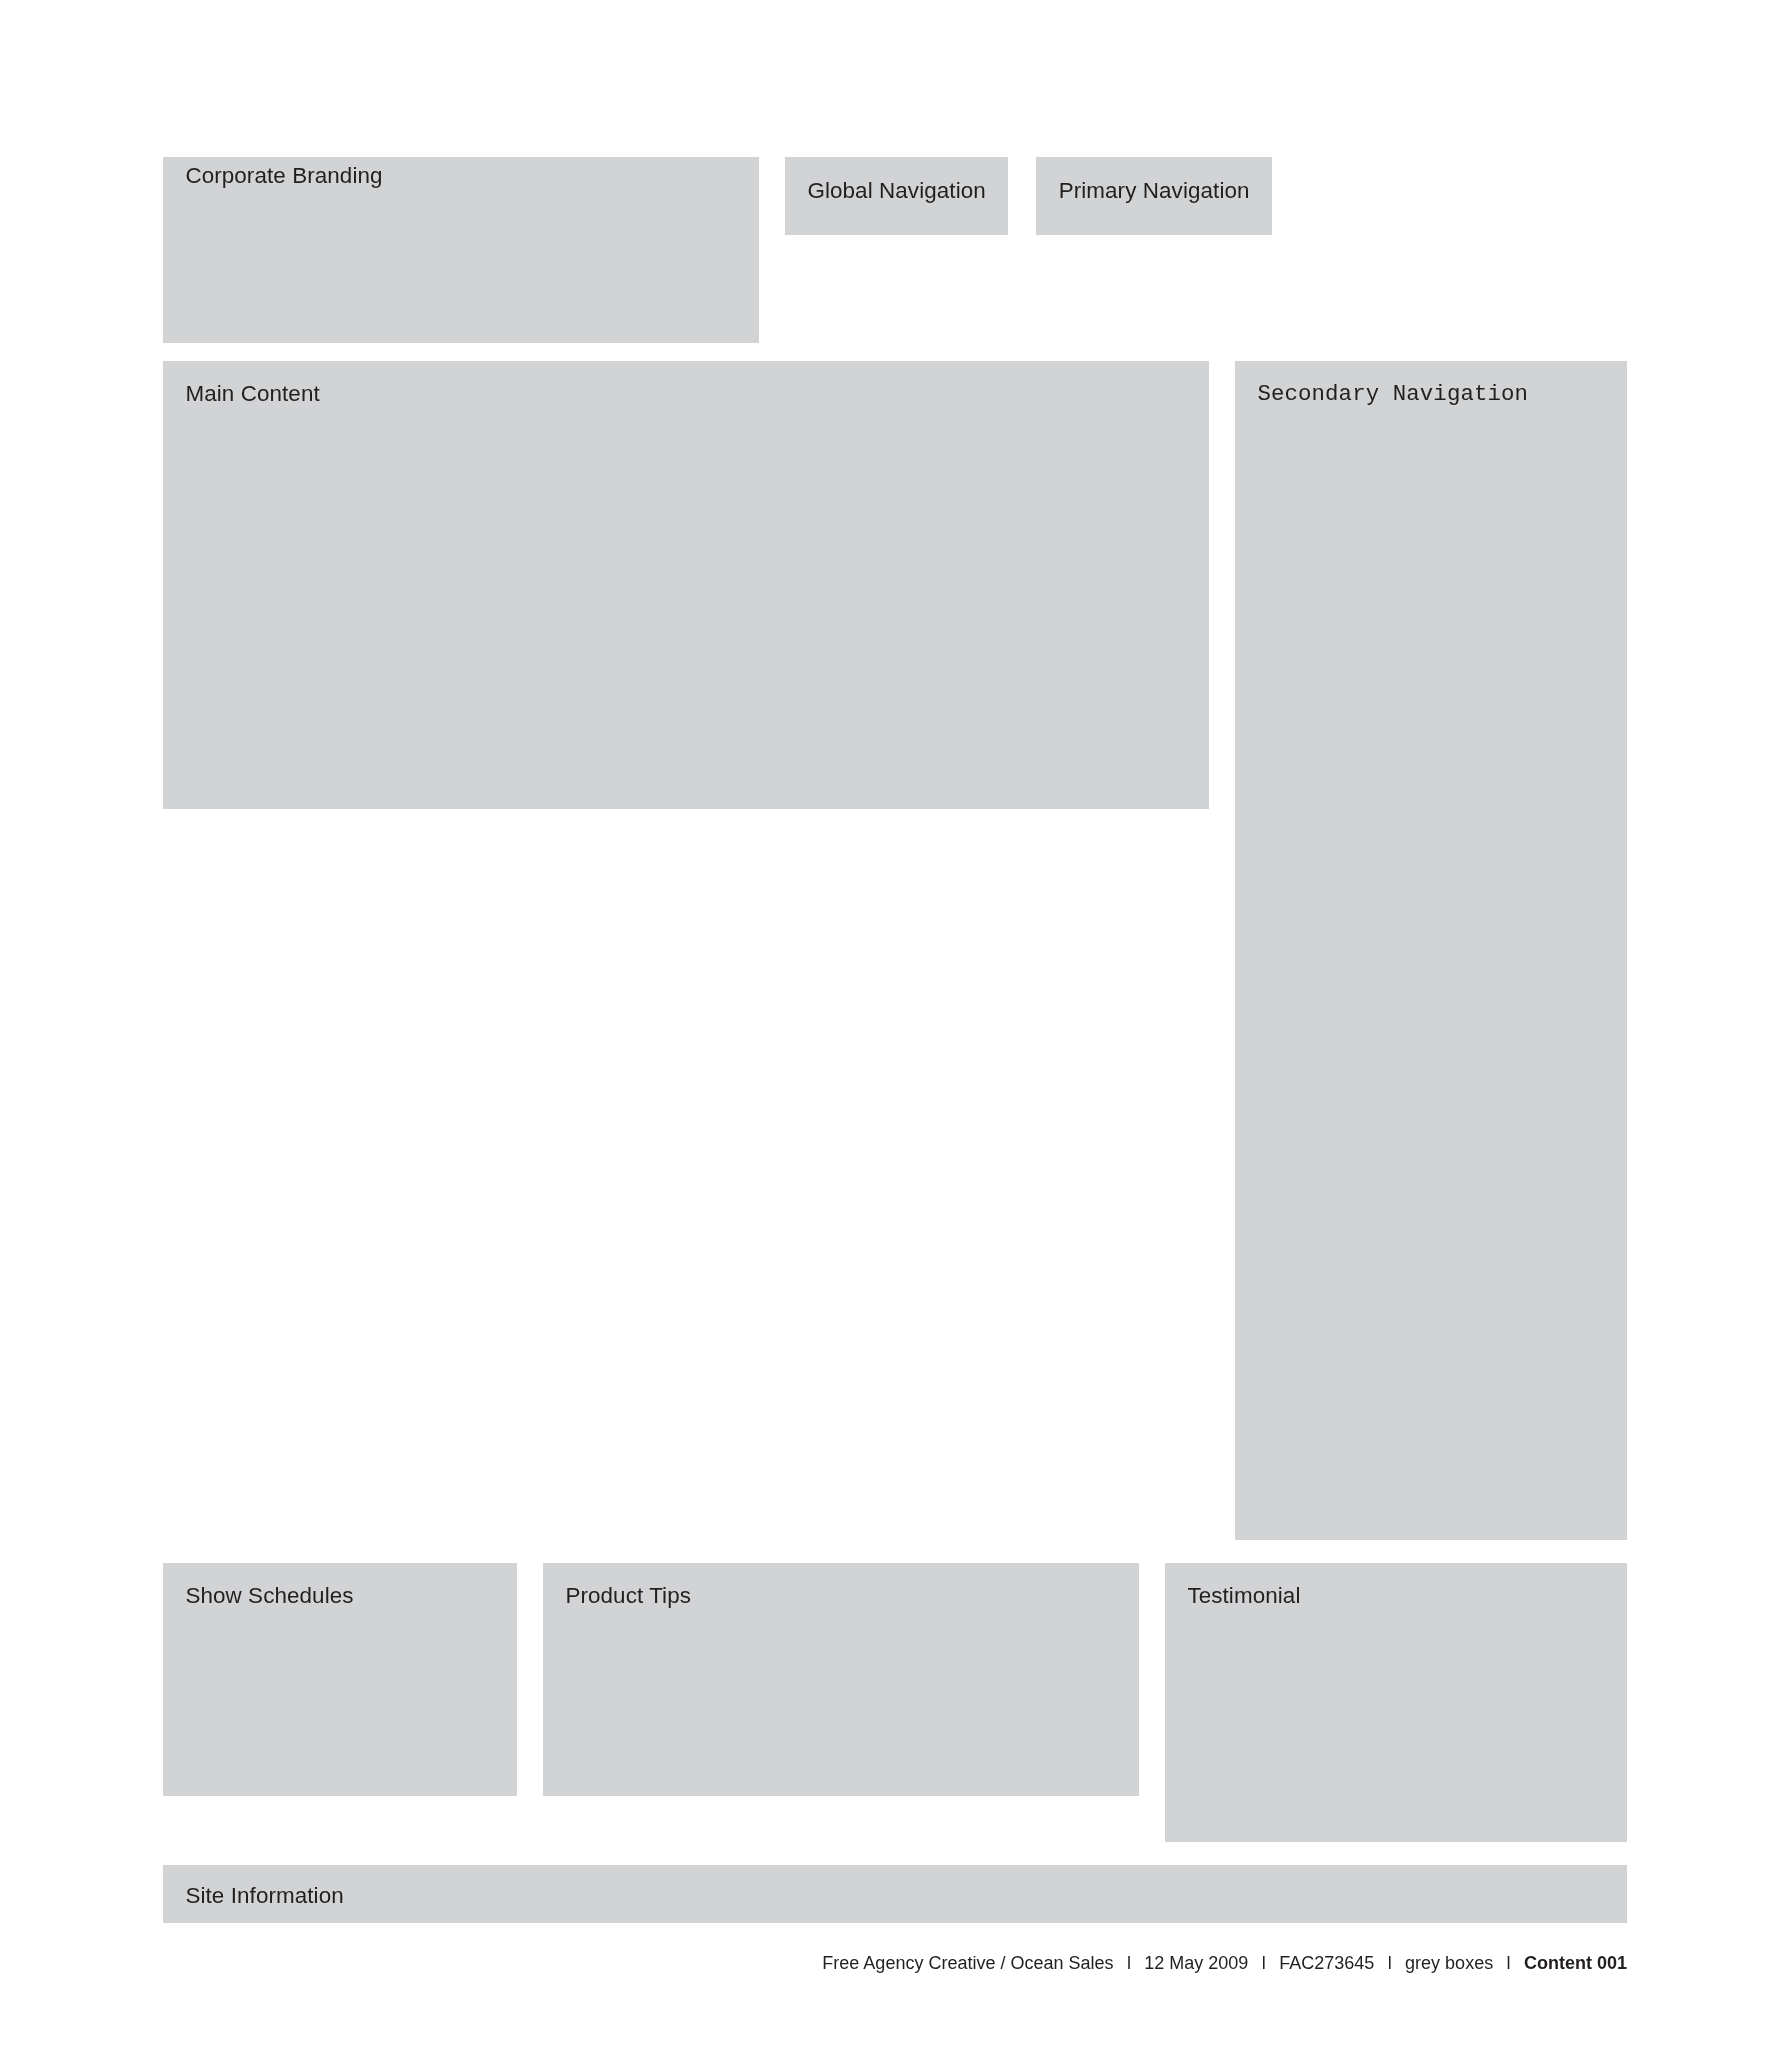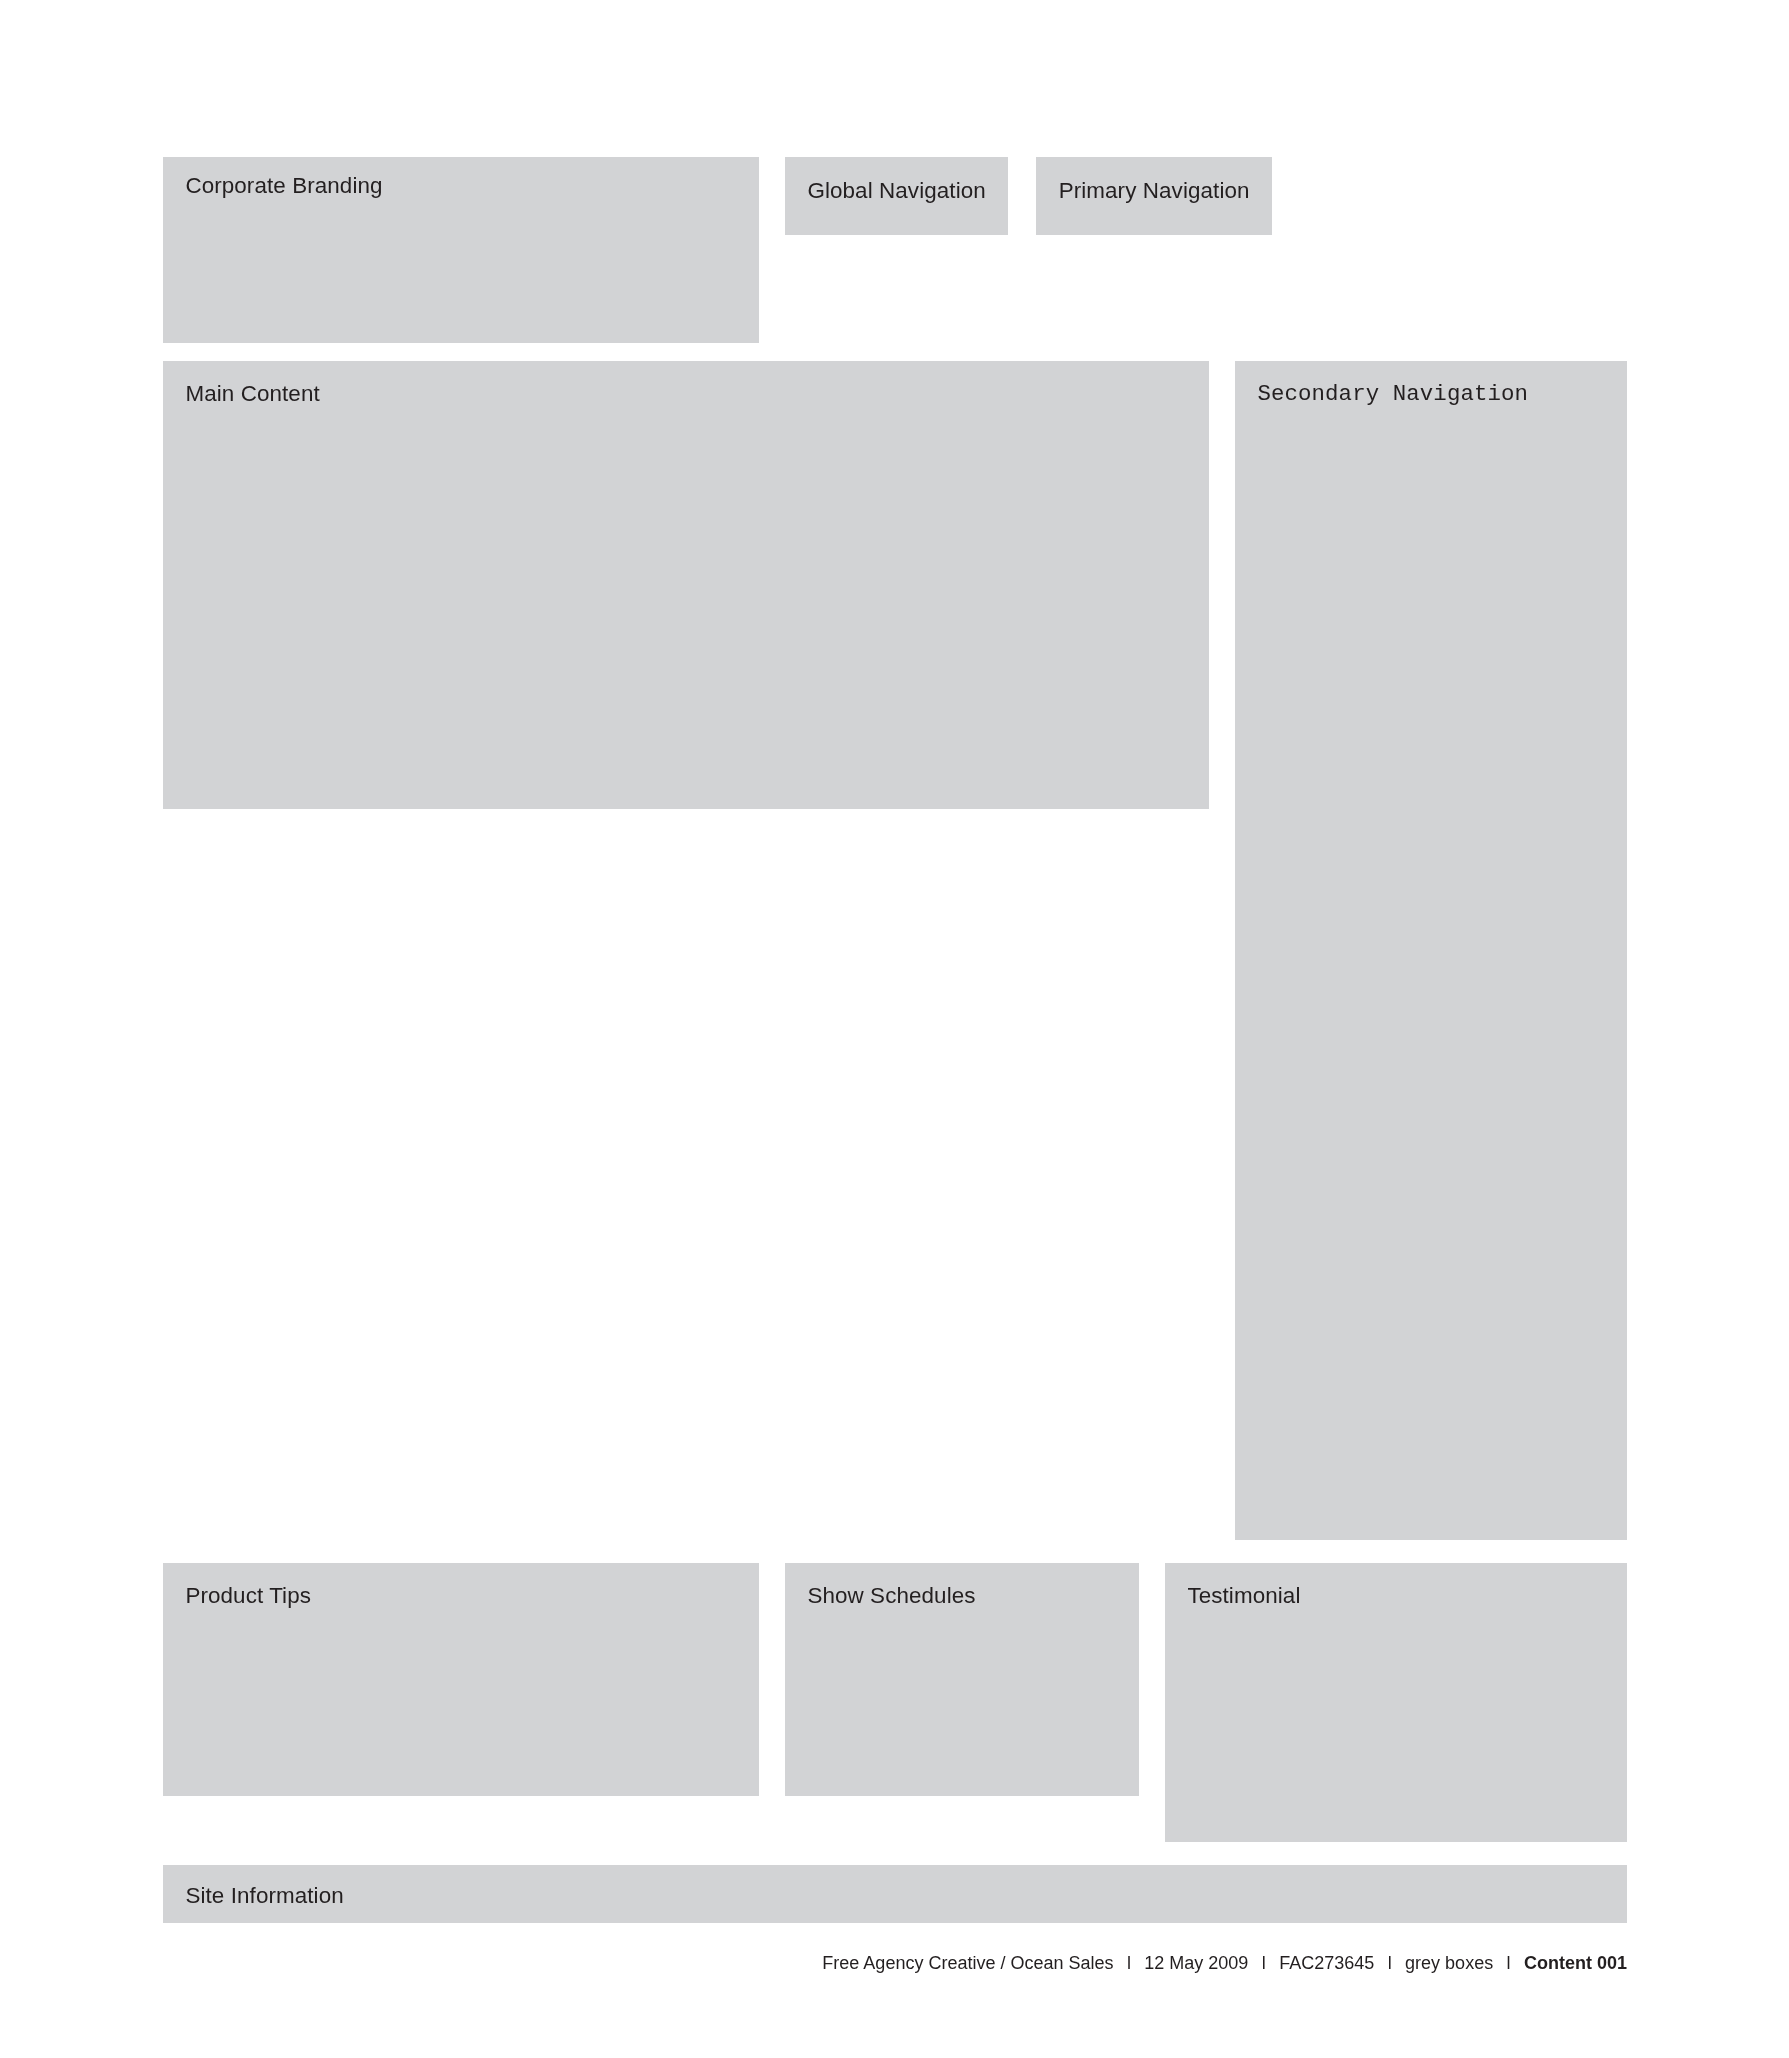--- a/index.html
+++ b/index.html
@@ -39,21 +39,21 @@
   }
   
   .row-header {
     display: flex;
     gap: 26px;
     align-items: flex-start;
   }
   .branding {
     width: 596px;
     height: 186px;
-    padding-top: 16px;
+    padding-top: 6px;
   }
   .header-right {
     flex: 1;
     display: flex;
     flex-direction: row;
     gap: 28px;
   }
   .global-nav {
     height: 78px;
     padding-top: 21.4px;
@@ -152,25 +152,25 @@
         <div class="box main-content">
           <span class="box-label">Main Content</span>
         </div>
       </div>
       <div class="box secondary-nav">
         <span class="box-label">Secondary Navigation</span>
       </div>
     </div>
 
     <div class="row-tri">
+      <div class="box show-schedules">
+        <span class="box-label">Show Schedules</span>
+      </div>
       <div class="box product-tips">
         <span class="box-label">Product Tips</span>
-      </div>
-      <div class="box show-schedules">
-        <span class="box-label">Show Schedules</span>
       </div>
       <div class="box testimonial">
         <span class="box-label">Testimonial</span>
       </div>
     </div>
 
     <div class="box site-info">
       <span class="box-label">Site Information</span>
     </div>
 

